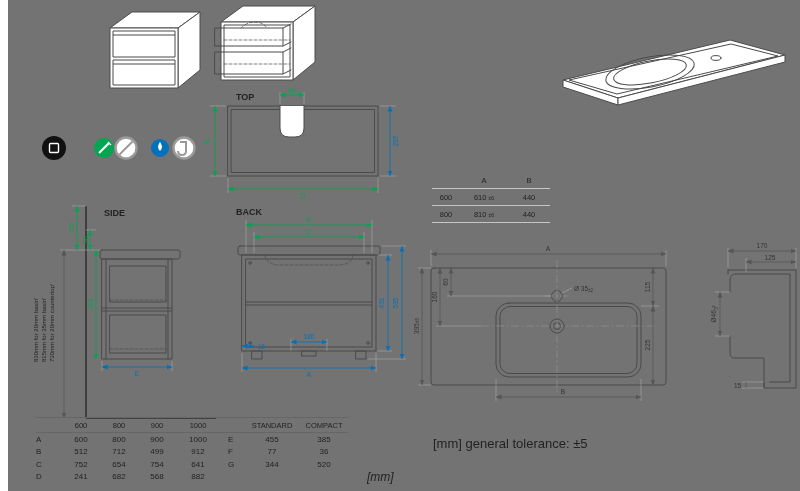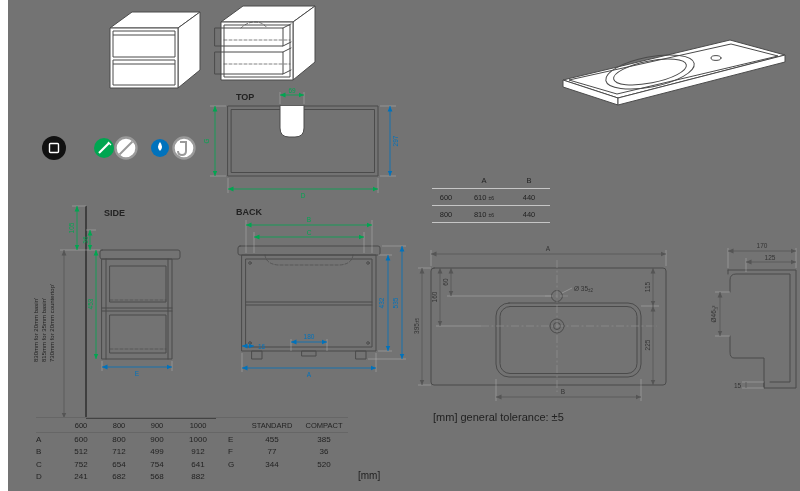--- a/index.html
+++ b/index.html
@@ -24,22 +24,22 @@
   
   .ab-table{left:424px;top:172px;width:118px;font-size:7.5px;color:#222;}
   .ab-row{display:grid;grid-template-columns:28px 48px 42px;height:16px;align-items:center;
           text-align:center;border-bottom:1px solid #c6c6c6;}
   .tol{font-size:5px;}
   .dim-table{left:28px;top:417px;width:312px;font-size:8px;color:#222;}
   .dt-row{display:grid;grid-template-columns:26px 38px 38px 38px 44px 8px 16px 56px 48px;
           height:12.5px;align-items:center;}
   .dt-row.hdr{border-top:1px solid #666;border-bottom:1px solid #666;height:14px;font-size:7.5px;}
   .c{text-align:center;} .l{text-align:left;}
-  .mm-label{left:350px;top:470px;font-size:10px;color:#222;}
-  .tol-note{left:425px;top:411px;font-size:11px;color:#222;text-align:right;}
+  .mm-label{left:359px;top:470px;font-size:12px;color:#222;font-style:italic;}
+  .tol-note{left:425px;top:436px;font-size:13px;color:#222;text-align:right;}
 </style>
 </head>
 <body>
 
 <div class="canvas">
 
   <svg width="0" height="0" class="abs">
     <defs>
       <marker id="ag" viewBox="0 0 6 6" refX="5.5" refY="3" markerWidth="6" markerHeight="6" orient="auto-start-reverse" markerUnits="userSpaceOnUse">
         <path d="M0,0.6 L5.5,3 L0,5.4 Z" fill="#00a651"></path>

